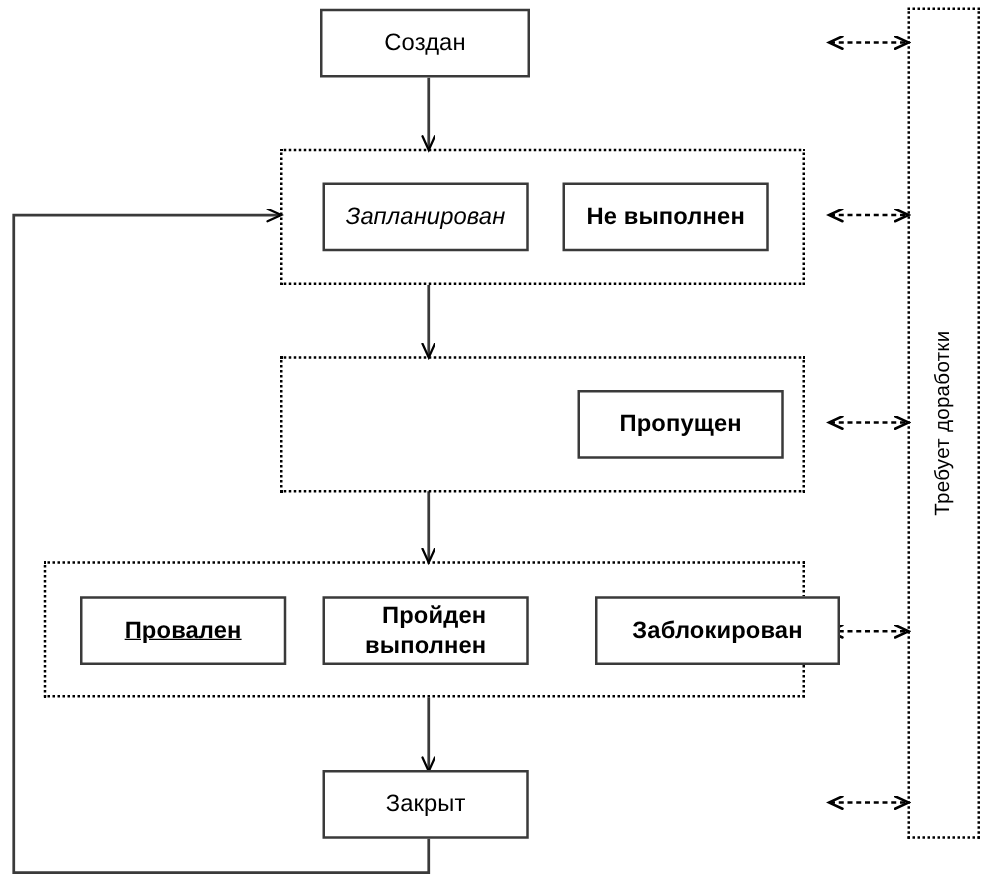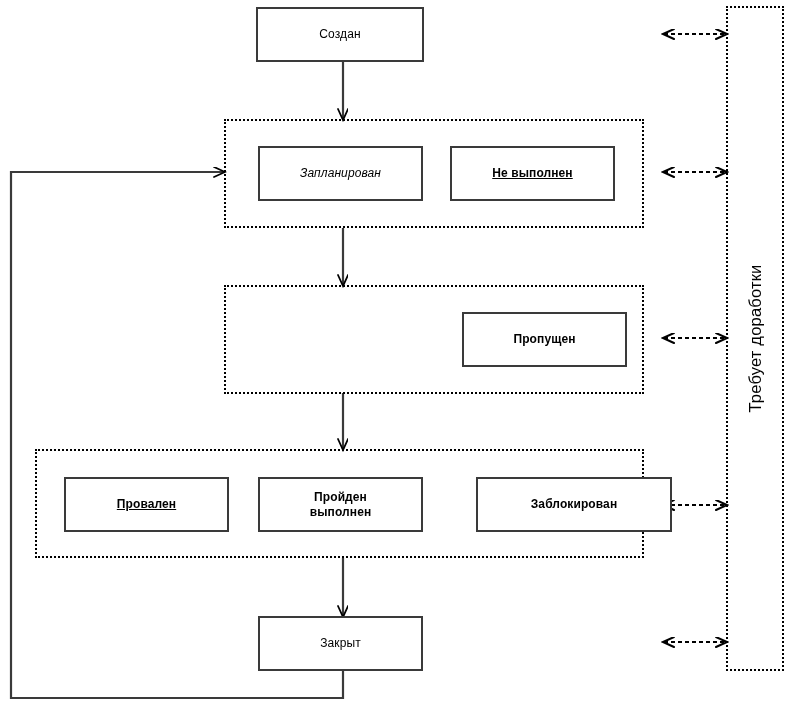--- a/index.html
+++ b/index.html
@@ -35,21 +35,21 @@
   
   .state {
     position: absolute;
     box-sizing: border-box;
     border: 2px solid #3a3a3a;
     background: #ffffff;
     display: flex;
     align-items: center;
     justify-content: center;
     text-align: center;
-    font-size: 12px;
+    font-size: 19px;
     color: #000000;
     line-height: 1.22;
     letter-spacing: 0.1px;
   }
   .state.bold {
     font-weight: bold;
   }
   
   .rework-panel {
     position: absolute;
@@ -106,38 +106,38 @@
   <div class="state" style="left:256px; top:7px; width:168px; height:55px;">
     <span>Создан</span>
   </div>
 
   <div class="group" style="left:224px; top:119px; width:420px; height:109px;"></div>
 
   <div class="state" style="left:258px; top:146px; width:165px; height:55px;font-style:italic;">
     <span>Запланирован</span>
   </div>
 
-  <div class="state bold" style="left:450px; top:146px; width:165px; height:55px;text-decoration:underline;">
+  <div class="state bold" style="left:450px; top:146px; width:165px; height:55px;">
     <span>Не выполнен</span>
   </div>
 
   <div class="group" style="left:224px; top:285px; width:420px; height:109px;"></div>
 
 
   <div class="state bold" style="left:450px; top:312px; width:165px; height:55px;margin-left:12px;">
     <span>Пропущен</span>
   </div>
 
   <div class="group" style="left:35px; top:449px; width:609px; height:109px;"></div>
 
   <div class="state bold" style="left:64px; top:477px; width:165px; height:55px;text-decoration:underline;">
     <span>Провален</span>
   </div>
 
-  <div class="state bold" style="left:258px; top:477px; width:165px; height:55px;">
+  <div class="state bold" style="left:258px; top:477px; width:165px; height:55px;text-align:right;">
     <span style="display:block;">
       <span style="display:block;">Пройден</span>
       <span style="display:block;">выполнен</span>
     </span>
   </div>
 
   <div class="state bold" style="left:476px; top:477px; width:196px; height:55px;">
     <span>Заблокирован</span>
   </div>
 

